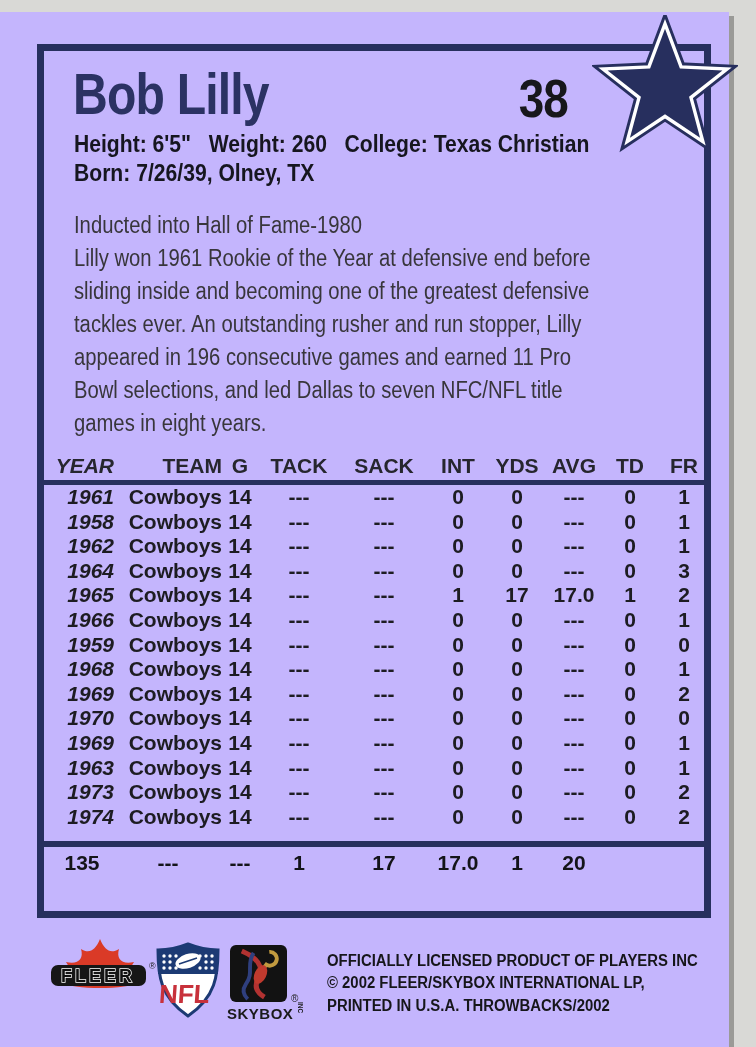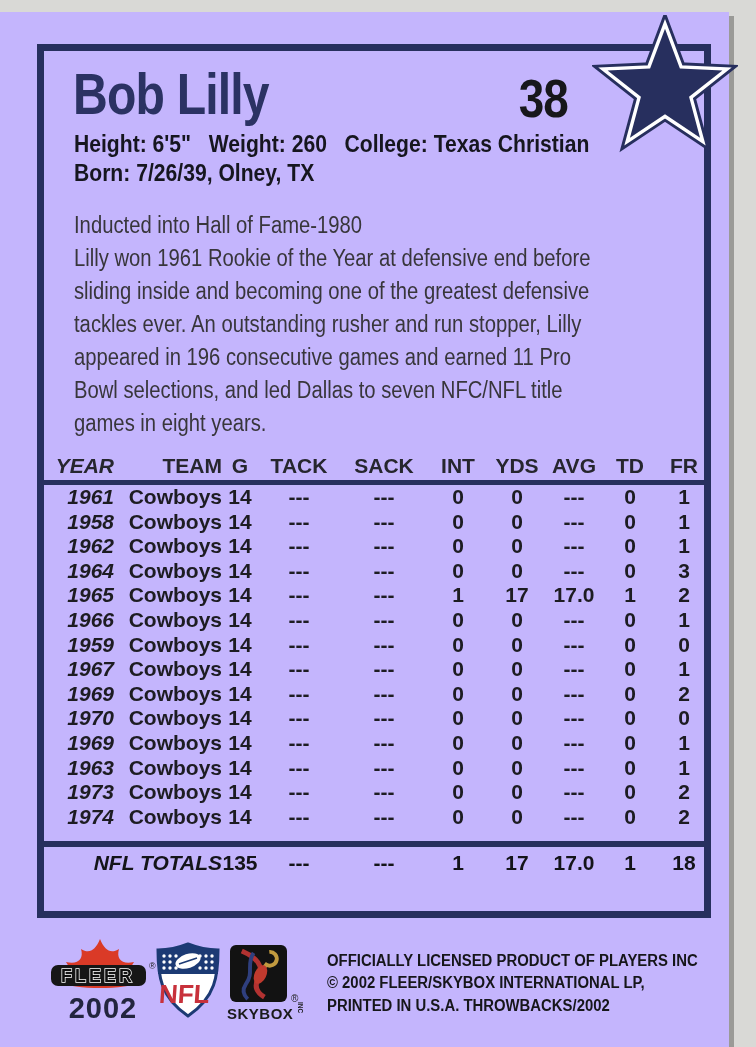--- a/index.html
+++ b/index.html
@@ -206,21 +206,21 @@
       <div class="cell c0">1959</div>
       <div class="cell c1">Cowboys</div>
       <div class="cell c2">14</div>
       <div class="cell c3">---</div>
       <div class="cell c4">---</div>
       <div class="cell c5">0</div>
       <div class="cell c6">0</div>
       <div class="cell c7">---</div>
       <div class="cell c8">0</div>
       <div class="cell c9">0</div>
-      <div class="cell c0">1967</div>
+      <div class="cell c0">1968</div>
       <div class="cell c1">Cowboys</div>
       <div class="cell c2">14</div>
       <div class="cell c3">---</div>
       <div class="cell c4">---</div>
       <div class="cell c5">0</div>
       <div class="cell c6">0</div>
       <div class="cell c7">---</div>
       <div class="cell c8">0</div>
       <div class="cell c9">1</div>
       <div class="cell c0">1969</div>
@@ -279,41 +279,39 @@
       <div class="cell c3">---</div>
       <div class="cell c4">---</div>
       <div class="cell c5">0</div>
       <div class="cell c6">0</div>
       <div class="cell c7">---</div>
       <div class="cell c8">0</div>
       <div class="cell c9">2</div>
     </div>
   <div class="rule rule-totals"></div>
   <div class="totals-row stats-grid" id="totals-row">
-      <div class="cell c0 label">NFL TOTALS</div>
       <div class="cell c2">135</div>
       <div class="cell c3">---</div>
       <div class="cell c4">---</div>
       <div class="cell c5">1</div>
       <div class="cell c6">17</div>
       <div class="cell c7">17.0</div>
       <div class="cell c8">1</div>
-      <div class="cell c9">18</div>
+      <div class="cell c9">20</div>
     </div>
 
   <div class="footer">
 
     <div class="fleer-logo">
       <svg width="106" height="56" viewBox="0 0 106 56">
         <path d="M50,1 C45,13 39,16 31,11 C34,21 28,27 16,24 C22,32 19,41 9,44 C24,52 76,52 91,44 C81,41 78,32 84,24 C72,27 66,21 69,11 C61,16 55,13 50,1 Z" fill="#da3a27"></path>
         <rect x="1" y="27" width="95" height="21" rx="7" fill="#161616"></rect>
         <text x="48" y="44" text-anchor="middle" font-size="18" font-weight="bold" letter-spacing="3" fill="#101010" stroke="#ffffff" stroke-width="1.4" paint-order="stroke">FLEER</text>
         <text x="99" y="31" font-size="9" fill="#1a1a1a">®</text>
       </svg>
-      <div class="fleer-year">2002</div>
     </div>
 
     <svg class="nfl-logo" width="72" height="78" viewBox="0 0 70 78">
       <path d="M35,3 C25,7 14,9 5,9 C5,34 7,56 35,75 C63,56 65,34 65,9 C56,9 45,7 35,3 Z" fill="#ffffff" stroke="#1c3a74" stroke-width="3"></path>
       <path d="M35,3 C25,7 14,9 5,9 L5,33 L65,33 L65,9 C56,9 45,7 35,3 Z" fill="#1c3a74"></path>
       <g fill="#ffffff">
         <circle cx="11" cy="15" r="1.7"></circle>
           <circle cx="17" cy="15" r="1.7"></circle>
           <circle cx="23" cy="15" r="1.7"></circle>
         <circle cx="11" cy="21" r="1.7"></circle>

